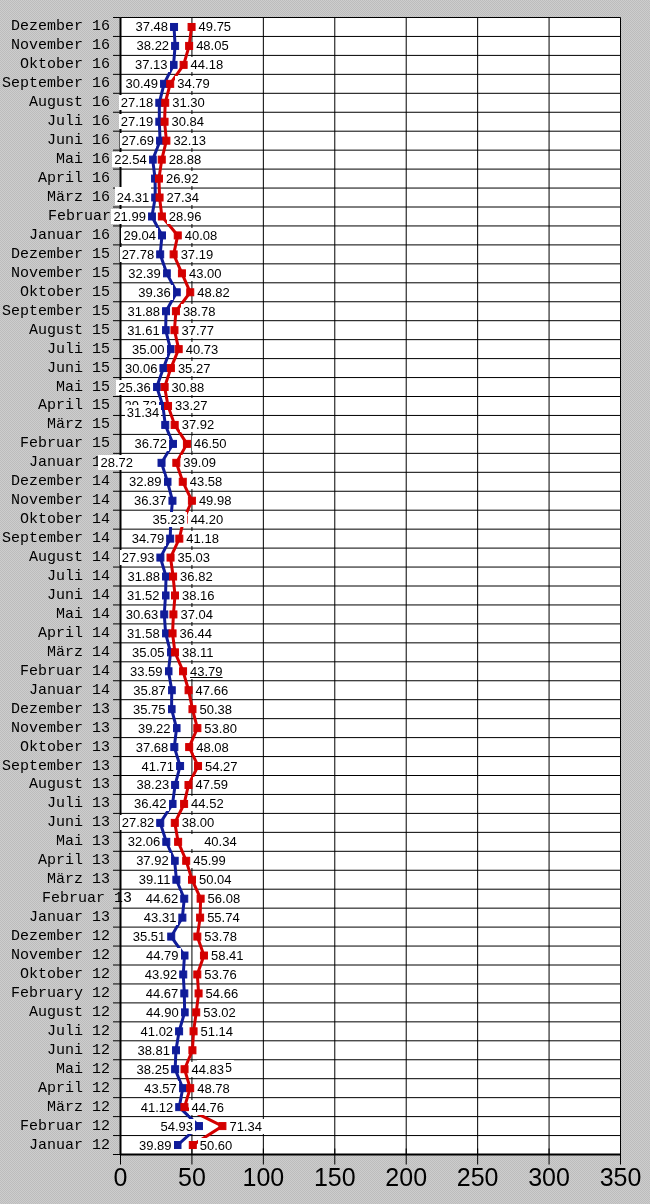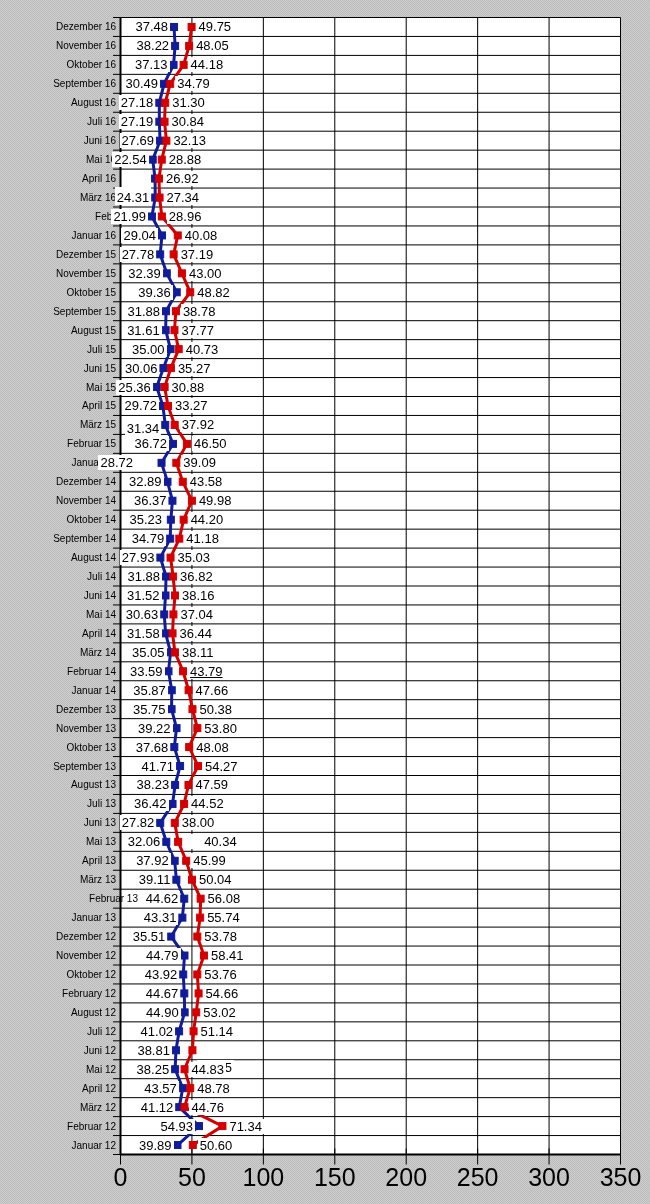--- a/index.html
+++ b/index.html
@@ -6,24 +6,24 @@
   body{font-family:"Liberation Sans", sans-serif;}
   #chart-root{
     position:relative;
     width:650px;height:1204px;
     overflow:hidden;
     
     background:repeating-conic-gradient(#cdcdcd 0% 25%, #bcbcbc 0% 50%) 0 0 / 2px 2px;
   }
   #chart-svg{position:absolute;left:0;top:0;}
   .cat-label{
-    position:absolute;left:6px;width:110px;
+    position:absolute;left:0;width:110px;
     text-align:right;
-    font-size:10px;line-height:19px;height:19px;
-    color:#000;white-space:nowrap;
+    font-size:15px;line-height:19px;height:19px;
+    color:#000;white-space:nowrap;font-family:Liberation Mono, monospace;
   }
   .dlabel{
     position:absolute;
     font-size:13px;line-height:15px;height:15px;
     color:#000;background:#ffffff;
     padding:0 2px;white-space:nowrap;
   }
   .xtick-label{
     position:absolute;width:90px;text-align:center;
     font-size:25px;line-height:30px;height:30px;color:#000;
@@ -381,26 +381,26 @@
       <div class="dlabel" style="top: 227.925px; right: 492.014px;">29.04</div>
       <div class="dlabel" style="top: 246.875px; right: 493.814px;">27.78</div>
       <div class="dlabel" style="top: 265.825px; right: 487.229px;">32.39</div>
       <div class="dlabel" style="top: 284.775px; right: 477.271px;">39.36</div>
       <div class="dlabel" style="top: 303.725px; right: 487.957px;">31.88</div>
       <div class="dlabel" style="top: 322.675px; right: 488.343px;">31.61</div>
       <div class="dlabel" style="top: 341.625px; right: 483.5px;">35.00</div>
       <div class="dlabel" style="top: 360.575px; right: 490.557px;">30.06</div>
       <div class="dlabel" style="top: 379.525px; right: 497.271px;">25.36</div>
       <div class="dlabel" style="top: 398.475px; right: 491.043px;">29.72</div>
-      <div class="dlabel" style="top: 421px; right: 488.729px;">31.34</div>
+      <div class="dlabel" style="top: 405px; right: 488.729px;">31.34</div>
       <div class="dlabel" style="top: 436.375px; right: 481.043px;">36.72</div>
       <div class="dlabel" style="top: 455.325px; right: 515px;">28.72</div>
       <div class="dlabel" style="top: 474.275px; right: 486.514px;">32.89</div>
       <div class="dlabel" style="top: 493.225px; right: 481.543px;">36.37</div>
-      <div class="dlabel" style="top: 512.175px; right: 486px; margin-left: 16px;">35.23</div>
+      <div class="dlabel" style="top: 512.175px; right: 463px; margin-left: 16px;">35.23</div>
       <div class="dlabel" style="top: 531.125px; right: 483.8px;">34.79</div>
       <div class="dlabel" style="top: 550.075px; right: 493.6px; text-align: right;">27.93</div>
       <div class="dlabel" style="top: 569.025px; right: 487.957px;">31.88</div>
       <div class="dlabel" style="top: 587.975px; right: 488.471px;">31.52</div>
       <div class="dlabel" style="top: 606.925px; right: 489.743px;">30.63</div>
       <div class="dlabel" style="top: 625.875px; right: 488.386px;">31.58</div>
       <div class="dlabel" style="top: 644.825px; right: 483.429px;">35.05</div>
       <div class="dlabel" style="top: 663.775px; right: 485.514px;">33.59</div>
       <div class="dlabel" style="top: 682.725px; right: 482.257px;">35.87</div>
       <div class="dlabel" style="top: 701.675px; right: 482.429px;">35.75</div>

